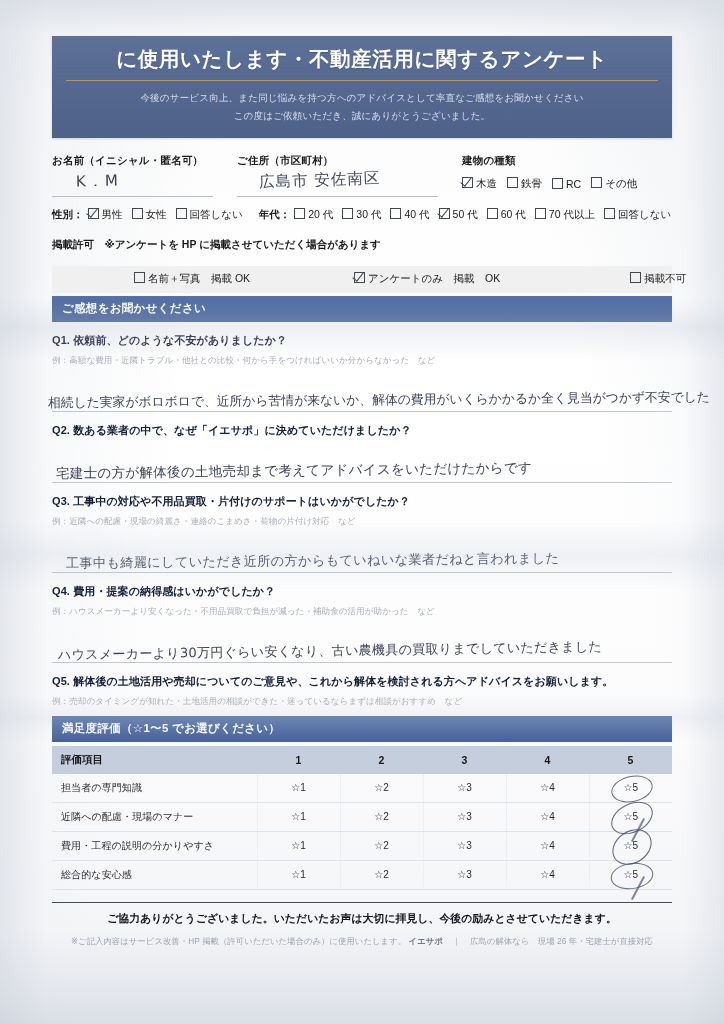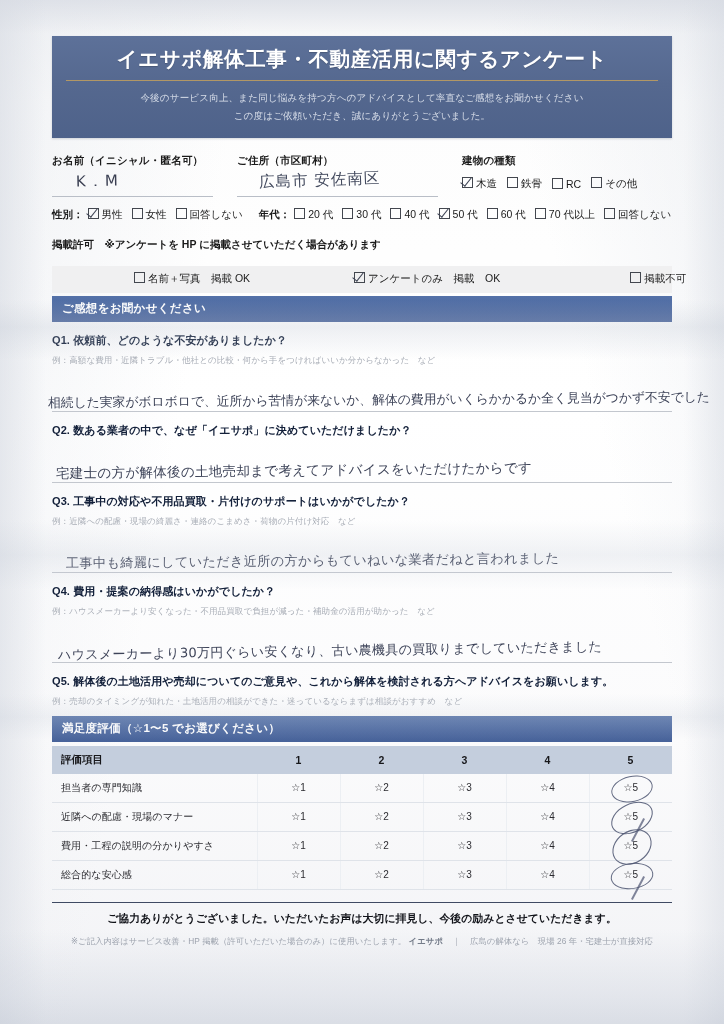--- a/index.html
+++ b/index.html
@@ -307,21 +307,21 @@
 <body>
 
 <div class="page">
   <div class="edge-t"></div>
   <div class="edge-l"></div>
   <div class="edge-r"></div>
 
   <div class="content">
 
     <div class="banner">
-      <div class="banner-title">イエサポ解体工事・不動産活用に関するアンケート</div>
+      <div class="banner-title">に使用いたします・不動産活用に関するアンケート</div>
       <div class="banner-rule"></div>
       <div class="banner-sub">今後のサービス向上、また同じ悩みを持つ方へのアドバイスとして率直なご感想をお聞かせください</div>
       <div class="banner-sub">この度はご依頼いただき、誠にありがとうございました。</div>
     </div>
 
     <div class="profile">
       <div class="col-name">
         <div class="field-label">お名前（イニシャル・匿名可）</div>
         <div class="write-line">
           <span class="hand hand-name">K．M</span>

